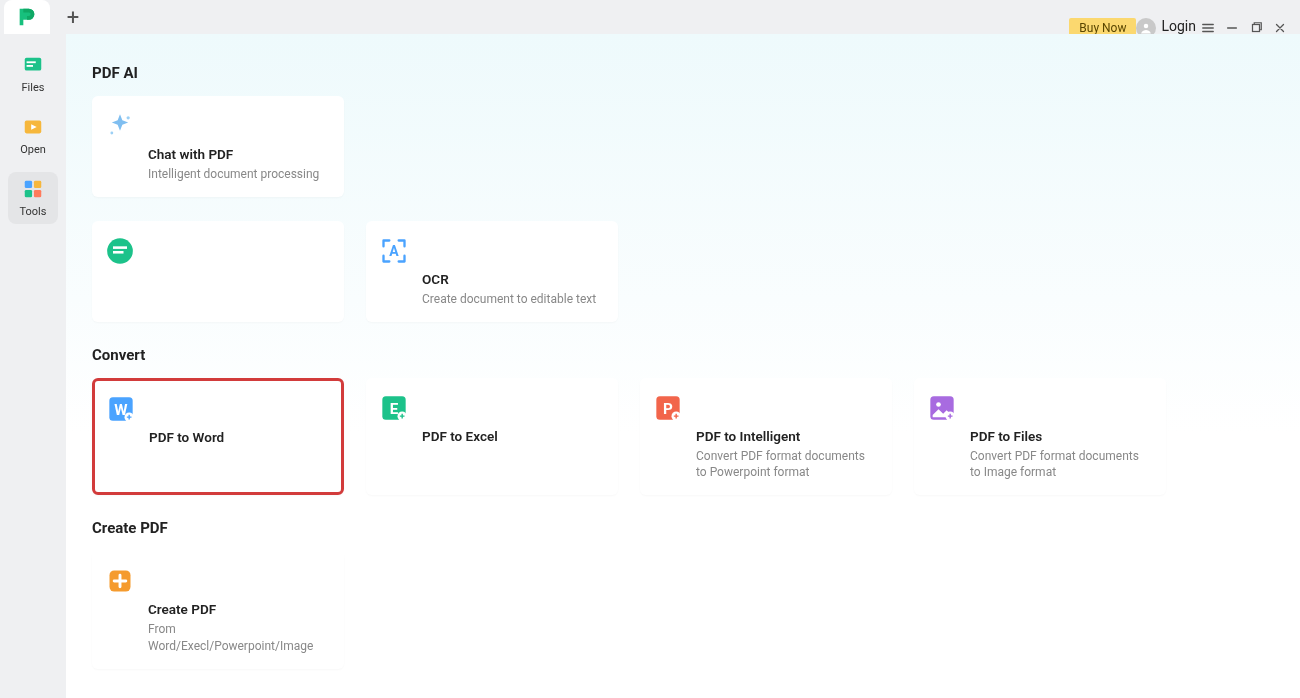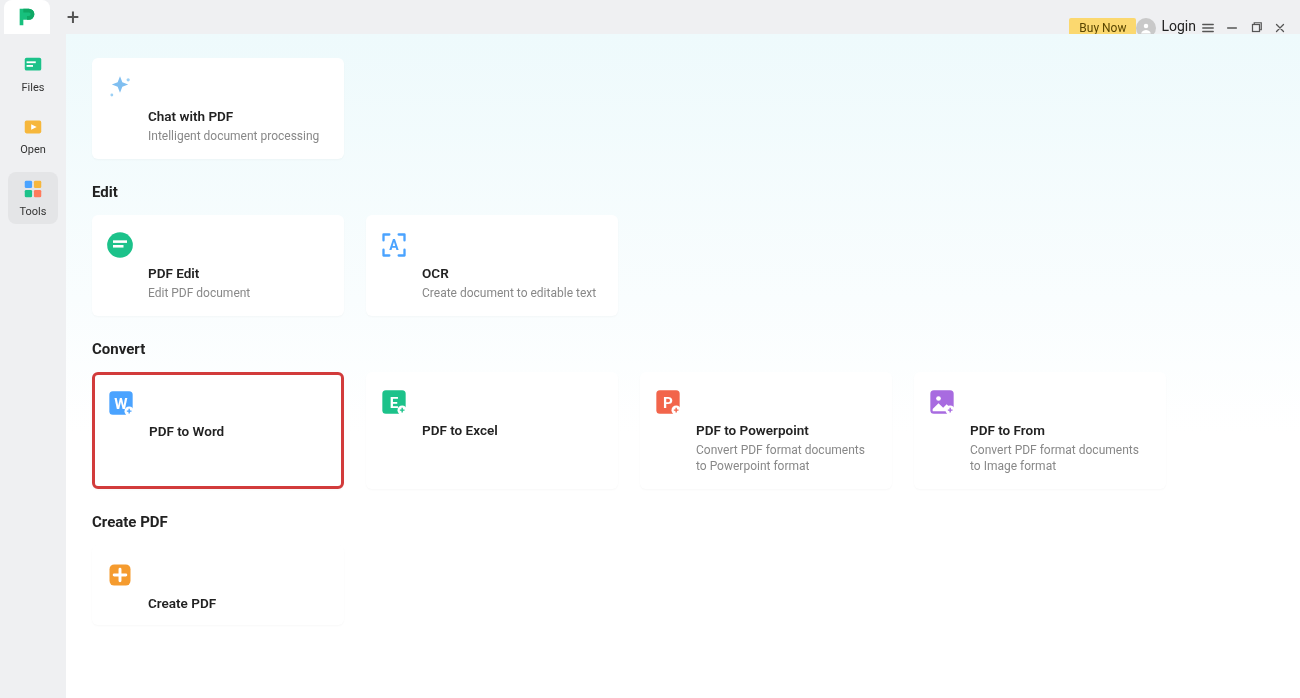--- a/index.html
+++ b/index.html
@@ -250,46 +250,42 @@
         <rect x="13" y="3" width="8" height="8" rx="1.5" fill="#f6b73c"></rect>
         <rect x="3" y="13" width="8" height="8" rx="1.5" fill="#1cc28a"></rect>
         <rect x="13" y="13" width="8" height="8" rx="1.5" fill="#ff7b5c"></rect>
       </svg>
       <span>Tools</span>
     </div>
   </div>
 
   <div class="main">
 
+    <div class="section-title">PDF AI</div>
     <div class="row">
       <div class="card">
         <svg class="card-icon" viewBox="0 0 24 24">
           <path d="M12 2l2 5 5 2-5 2-2 5-2-5-5-2 5-2z" fill="#7fbef0"></path>
           <circle cx="19" cy="5" r="1.4" fill="#9cd0f5"></circle>
             <circle cx="5" cy="18" r="1.2" fill="#9cd0f5"></circle>
         </svg>
         <div class="card-text">
           <div class="card-title">Chat with PDF</div>
           <div class="card-desc">Intelligent document processing</div>
         </div>
       </div>
     </div>
 
-    <div class="section-title">Edit</div>
     <div class="row">
       <div class="card">
         <svg class="card-icon" viewBox="0 0 24 24">
           <circle cx="12" cy="12" r="11" fill="#1cc28a"></circle>
           <rect x="6" y="8" width="12" height="2.2" fill="#fff"></rect>
             <rect x="6" y="12" width="9" height="2.2" fill="#fff"></rect>
         </svg>
-        <div class="card-text">
-          <div class="card-title">PDF Edit</div>
-          <div class="card-desc">Edit PDF document</div>
-        </div>
       </div>
       <div class="card">
         <svg class="card-icon" viewBox="0 0 24 24">
           <path d="M3 3h5M3 3v5M21 3h-5M21 3v5M3 21h5M3 21v-5M21 21h-5M21 21v-5" stroke="#4aa3ff" stroke-width="2" fill="none" stroke-linecap="round"></path>
           <text x="12" y="16" text-anchor="middle" font-size="12" font-weight="700" fill="#4aa3ff">A</text>
         </svg>
         <div class="card-text">
           <div class="card-title">OCR</div>
           <div class="card-desc">Create document to editable text</div>
         </div>
@@ -321,46 +317,47 @@
         </div>
       </div>
       <div class="card">
         <svg class="card-icon" viewBox="0 0 24 24">
           <rect x="2" y="2" width="20" height="20" rx="3" fill="#f2654b"></rect>
           <text x="12" y="17" text-anchor="middle" font-size="13" font-weight="700" fill="#fff">P</text>
           <circle cx="19" cy="19" r="4" fill="#fff"></circle>
             <path d="M17 19h4M19 17v4" stroke="#f2654b" stroke-width="1.2"></path>
         </svg>
         <div class="card-text">
-          <div class="card-title">PDF to Powerpoint</div>
+          <div class="card-title">PDF to Intelligent</div>
           <div class="card-desc">Convert PDF format documents to Powerpoint format</div>
         </div>
       </div>
       <div class="card">
         <svg class="card-icon" viewBox="0 0 24 24">
           <rect x="2" y="2" width="20" height="20" rx="3" fill="#a86be0"></rect>
           <circle cx="9" cy="9" r="2" fill="#fff"></circle>
             <path d="M4 18l5-5 4 4 3-3 4 4v2H4z" fill="#fff"></path>
           <circle cx="19" cy="19" r="4" fill="#fff"></circle>
             <path d="M17 19h4M19 17v4" stroke="#a86be0" stroke-width="1.2"></path>
         </svg>
         <div class="card-text">
-          <div class="card-title">PDF to From</div>
+          <div class="card-title">PDF to Files</div>
           <div class="card-desc">Convert PDF format documents to Image format</div>
         </div>
       </div>
     </div>
 
     <div class="section-title">Create PDF</div>
     <div class="row">
       <div class="card">
         <svg class="card-icon" viewBox="0 0 24 24">
           <rect x="3" y="3" width="18" height="18" rx="4" fill="#f59b2e"></rect>
           <path d="M12 7v10M7 12h10" stroke="#fff" stroke-width="2.5" stroke-linecap="round"></path>
         </svg>
         <div class="card-text">
           <div class="card-title">Create PDF</div>
+          <div class="card-desc">From Word/Execl/Powerpoint/Image</div>
         </div>
       </div>
     </div>
 
   </div>
 </div>
 
 </body></html>

